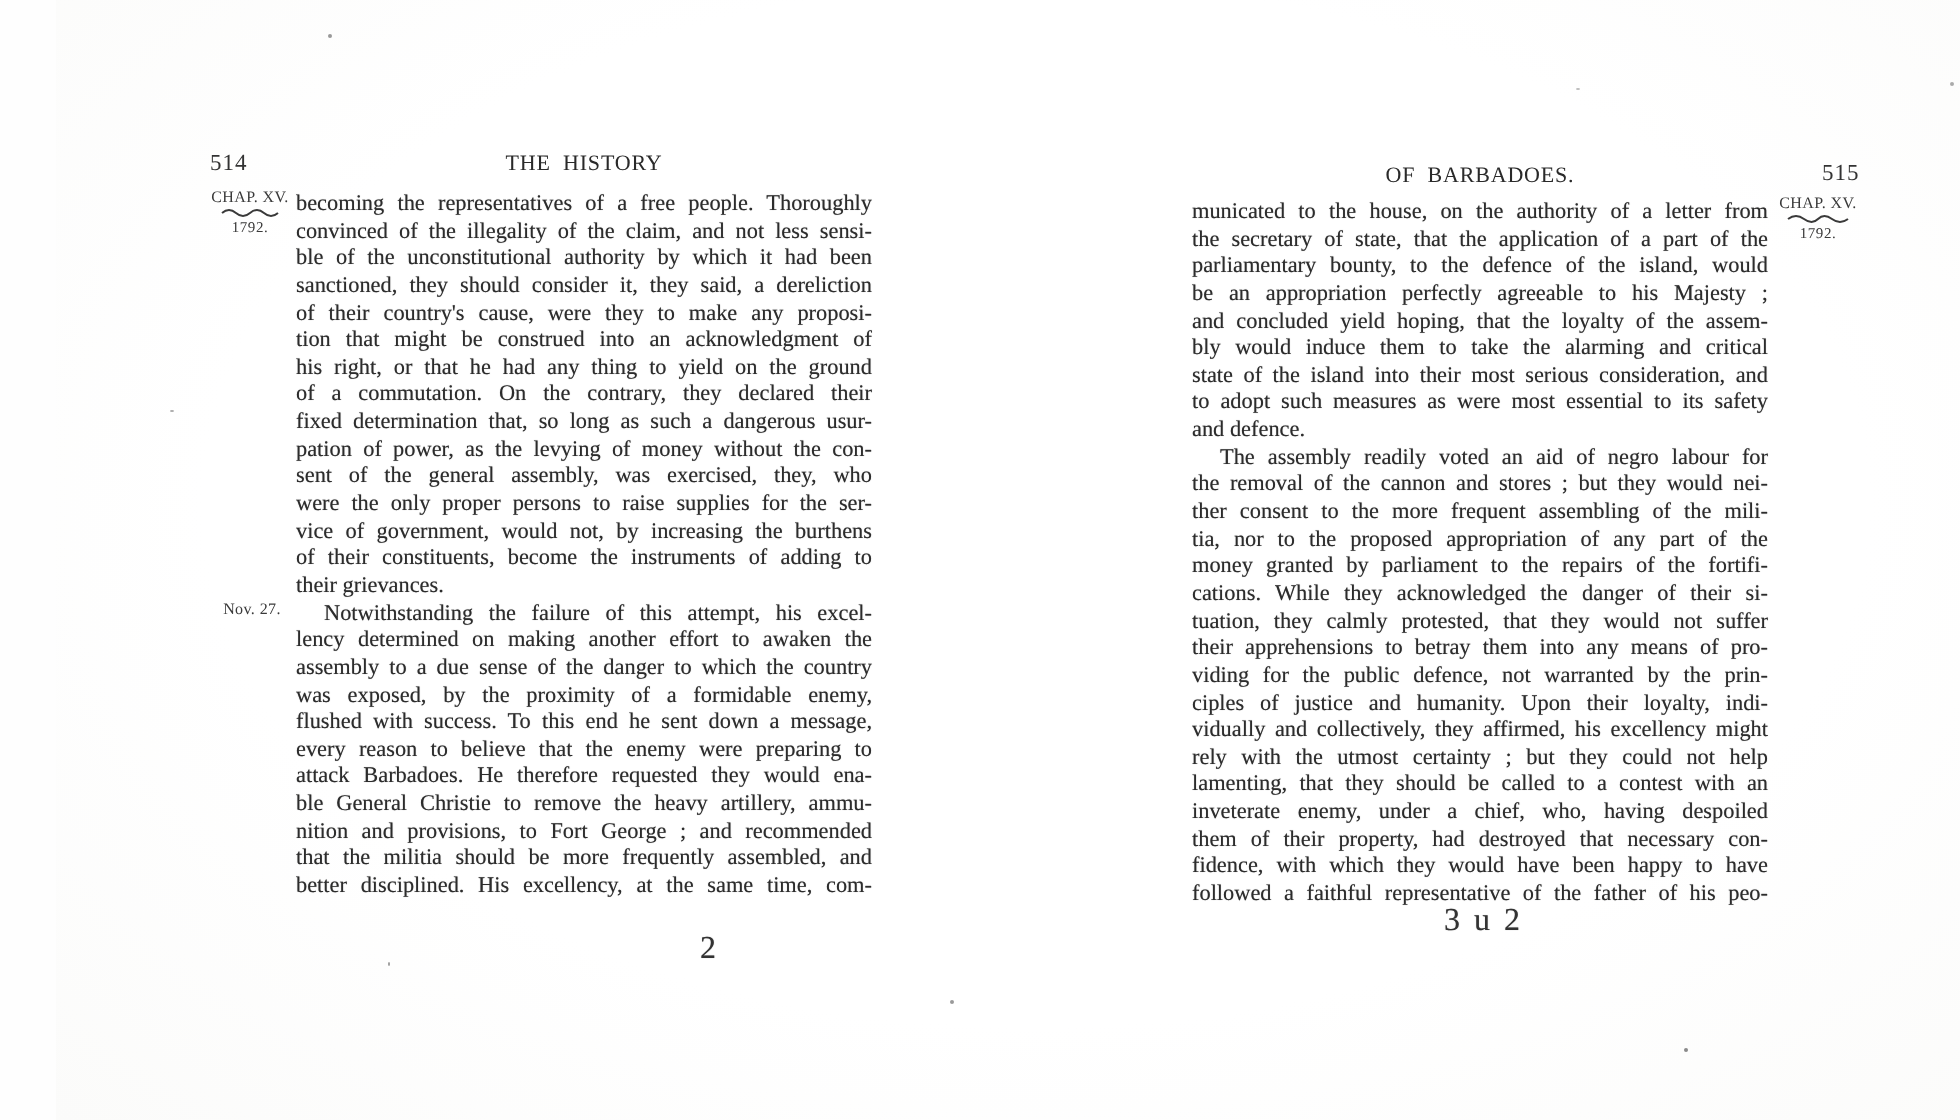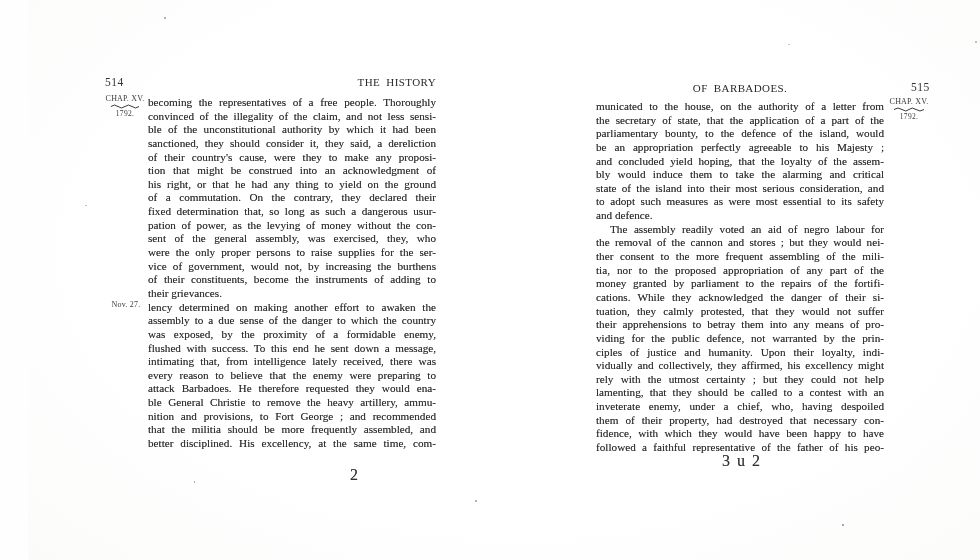--- a/index.html
+++ b/index.html
@@ -25,21 +25,21 @@
   .tline.indent{text-indent:14px;}
   .sig{position:absolute;font-size:16px;color:#333;word-spacing:3px;text-shadow:0 0 .4px rgba(40,40,40,.5);}
   .speck{position:absolute;border-radius:50%;}
 </style>
 </head>
 <body>
 
 <div class="scan">
 
   <div class="pagenum" style="left:77px;top:76px;">514</div>
-  <div class="running" style="left:120px;top:76px;text-align:right;">THE HISTORY</div>
+  <div class="running" style="left:120px;top:76px;">THE HISTORY</div>
 
   <aside class="note" style="left:76px;top:95px;width:42px;">
     <span class="chapline">CHAP. XV.</span>
     <svg class="squig" width="30" height="6" viewBox="0 0 30 6">
       <path d="M1,3.5 Q4.5,0.5 8,3.5 T15,3.5 T22,3.5 T29,3.5" fill="none" stroke="#3a3a3a" stroke-width="1"></path>
     </svg>
     <span class="yr">1792.</span>
   </aside>
 
   <aside class="note" style="left:80px;top:301px;width:36px;">Nov. 27.</aside>
@@ -53,25 +53,25 @@
       <div class="tline">tion that might be construed into an acknowledgment of</div>
       <div class="tline">his right, or that he had any thing to yield on the ground</div>
       <div class="tline">of a commutation.  On the contrary, they declared their</div>
       <div class="tline">fixed determination that, so long as such a dangerous usur-</div>
       <div class="tline">pation of power, as the levying of money without the con-</div>
       <div class="tline">sent of the general assembly, was exercised, they, who</div>
       <div class="tline">were the only proper persons to raise supplies for the ser-</div>
       <div class="tline">vice of government, would not, by increasing the burthens</div>
       <div class="tline">of their constituents, become the instruments of adding to</div>
       <div class="tline endp">their grievances.</div>
+      <div class="tline indent">Notwithstanding the failure of this attempt, his excel-</div>
       <div class="tline">lency determined on making another effort to awaken the</div>
       <div class="tline">assembly to a due sense of the danger to which the country</div>
       <div class="tline">was exposed, by the proximity of a formidable enemy,</div>
       <div class="tline">flushed with success.  To this end he sent down a message,</div>
-      <div class="tline">intimating that, from intelligence lately received, there was</div>
       <div class="tline">every reason to believe that the enemy were preparing to</div>
       <div class="tline">attack Barbadoes.  He therefore requested they would ena-</div>
       <div class="tline">ble General Christie to remove the heavy artillery, ammu-</div>
       <div class="tline">nition and provisions, to Fort George ; and recommended</div>
       <div class="tline">that the militia should be more frequently assembled, and</div>
       <div class="tline">better disciplined.  His excellency, at the same time, com-</div>
     </div>
 
   <div class="sig" style="left:322px;top:466px;">2</div>
 

